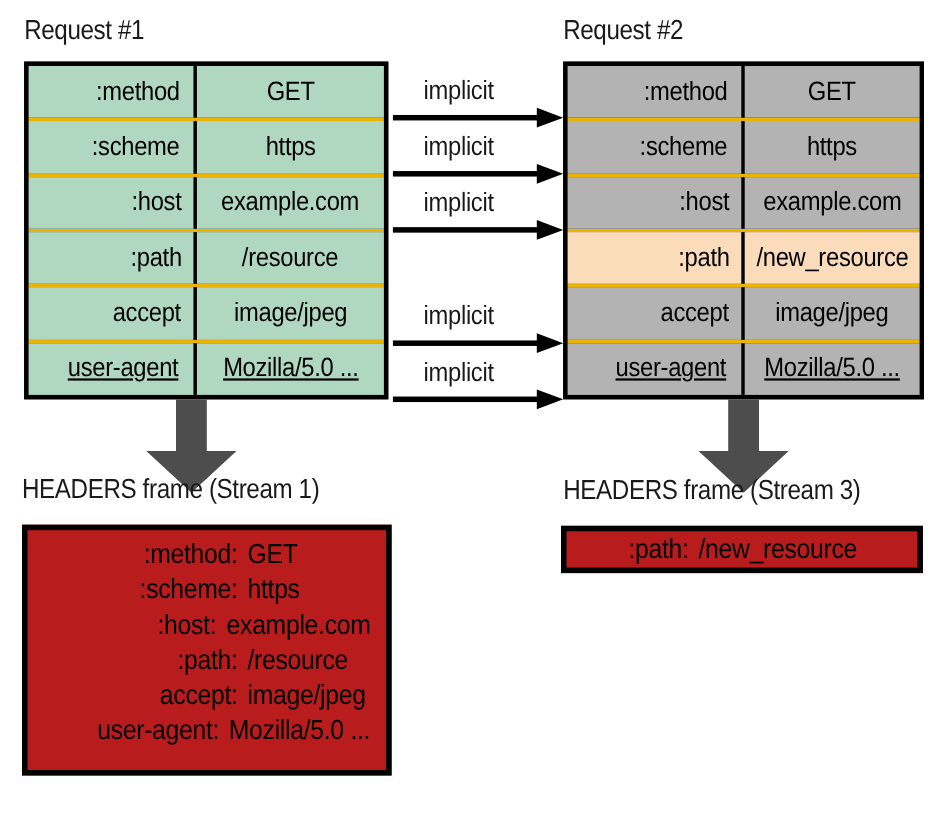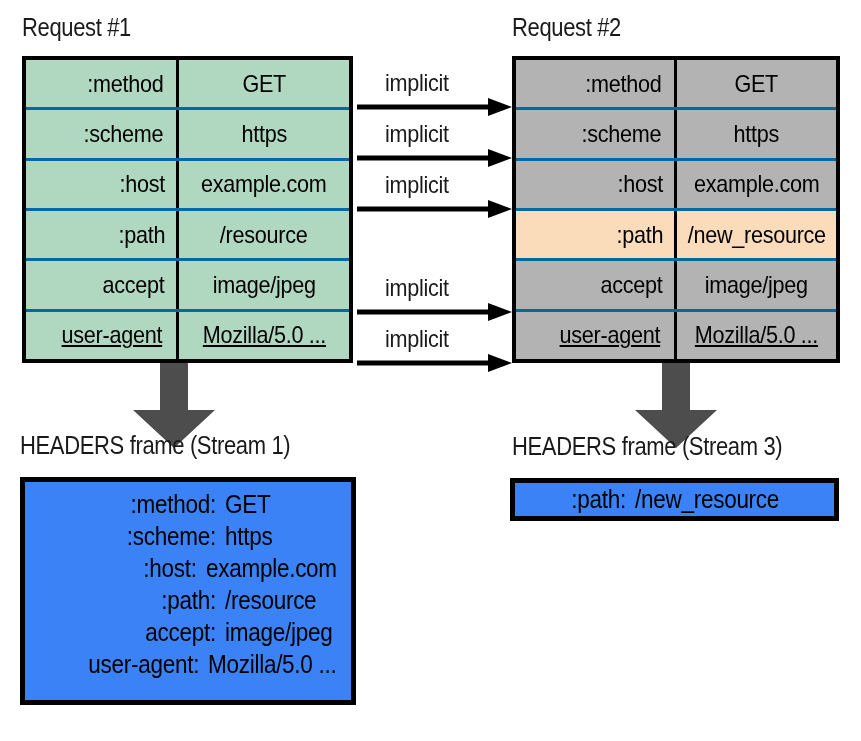--- a/index.html
+++ b/index.html
@@ -32,21 +32,21 @@
     position: absolute;
     border: 4px solid #000000;
     box-sizing: border-box;
     display: flex;
     flex-direction: column;
     background: #000000;
   }
   .req-row {
     display: flex;
     flex: 1 1 0;
-    border-bottom: 3px solid #0369a1;
+    border-bottom: 3px solid #eab308;
     box-sizing: border-box;
   }
   .req-row:last-child { border-bottom: none; text-decoration: underline; }
 
   .cell {
     display: flex;
     align-items: center;
     font-size: 24px;
     letter-spacing: -0.3px;
     white-space: nowrap;
@@ -88,21 +88,21 @@
   }
   .implicit-arrow { position: absolute; }
 
   
   .down-arrow { position: absolute; }
 
   
   .hf-box {
     position: absolute;
     border: 5px solid #000000;
-    background: #3b82f6;
+    background: #b91c1c;
     box-sizing: border-box;
   }
   .hf-line {
     display: flex;
     align-items: center;
     font-size: 25px;
     letter-spacing: -0.3px;
     white-space: nowrap;
     height: 32px;
   }

